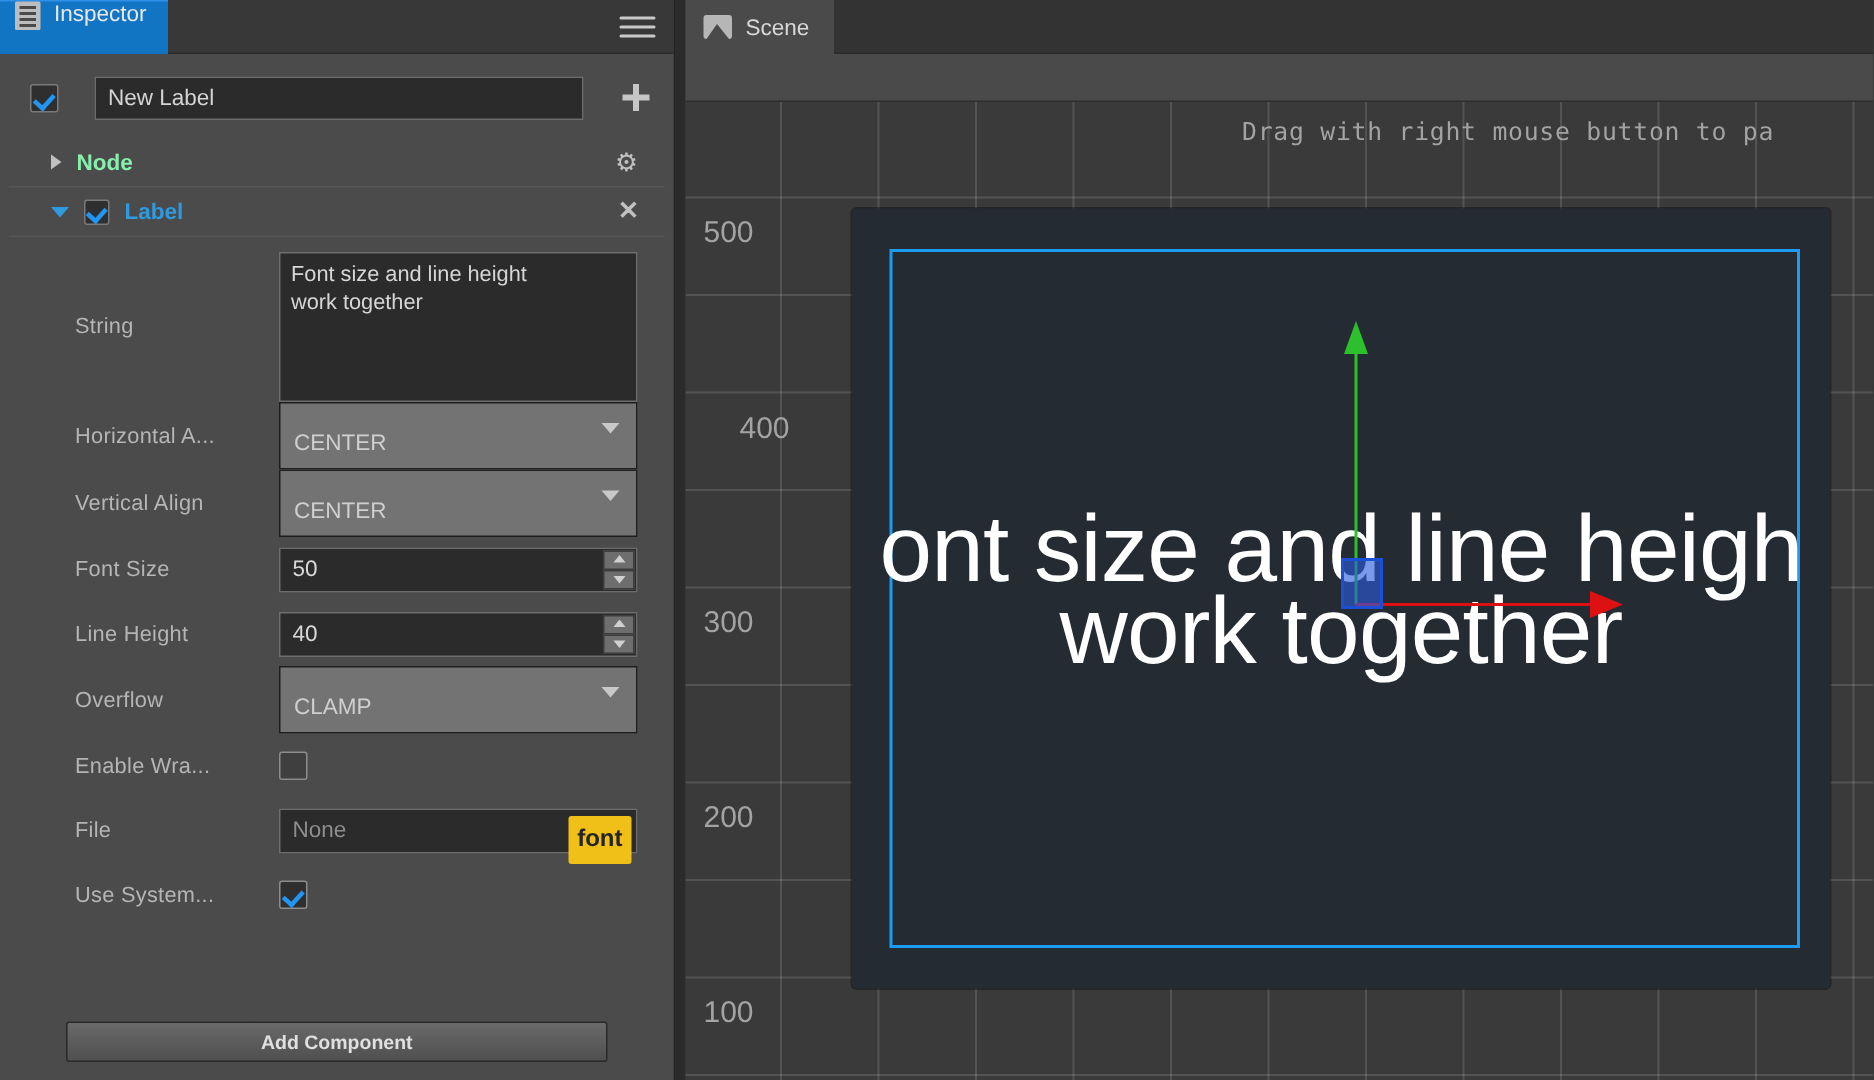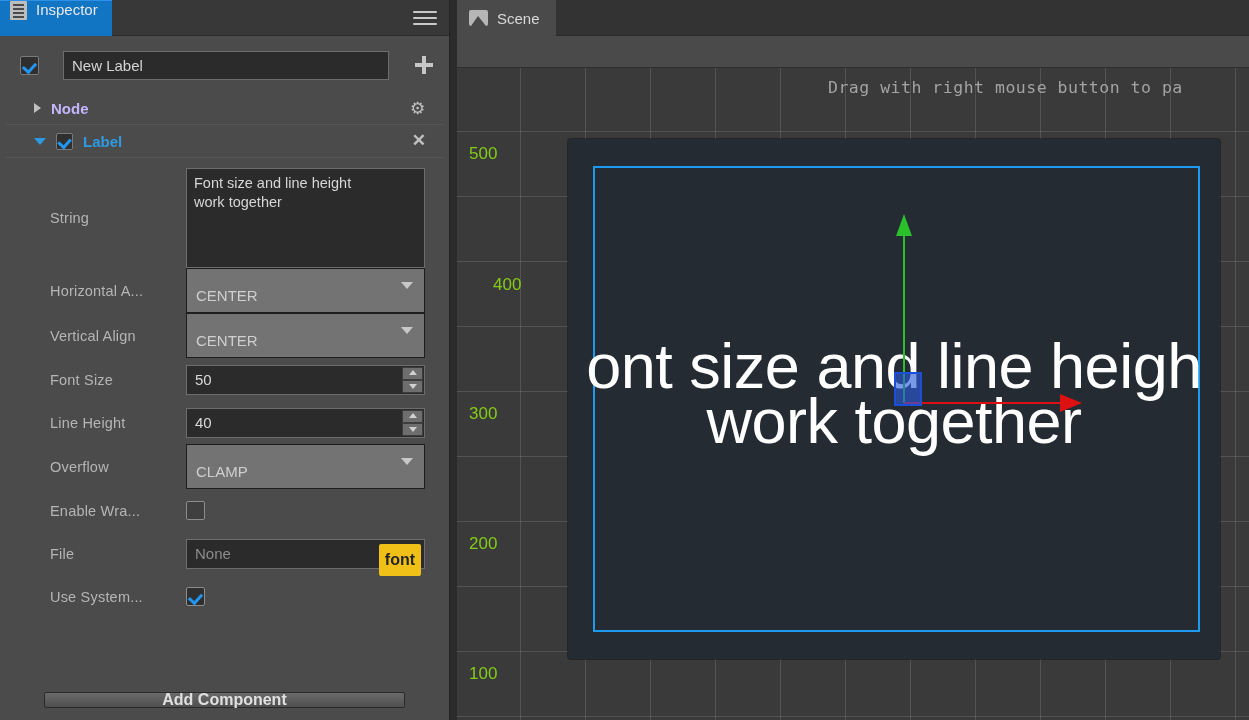--- a/index.html
+++ b/index.html
@@ -72,21 +72,21 @@
     margin:0 6px;
   }
   .arrow-r{
     width:0;height:0;border-left:7px solid #c0c0c0;
     border-top:5px solid transparent;border-bottom:5px solid transparent; flex:none;
   }
   .arrow-d{
     width:0;height:0;border-top:7px solid #2f9ae0;
     border-left:6px solid transparent;border-right:6px solid transparent; flex:none;
   }
-  .comp-title{ font-size:15px; font-weight:bold; color:#c4b5fd; }
+  .comp-title{ font-size:15px; font-weight:bold; color:#86efac; }
   .comp-title.accent{ color:#2f9ae0; }
   .gear{
     position:absolute; right:16px; top:8px; width:17px; height:17px;
     color:#c0c0c0; font-size:17px; line-height:17px;
   }
   .xmark{
     position:absolute; right:17px; top:7px; color:#c0c0c0;
     font-size:17px; font-weight:bold; line-height:18px;
   }
   .chk.sm{ width:17px; height:17px; }
@@ -137,24 +137,24 @@
     width:19px;height:19px;background:#3f3f3f;border:1px solid #8c8c8c;border-radius:2px;position:relative;
   }
   .chkbox-std.on{ background:#2f2f2f; }
   .chkbox-std.on:after{
     content:""; position:absolute; left:4px; top:3px; width:6px; height:10px;
     border:solid #2196f3; border-width:0 3px 3px 0; transform:rotate(42deg);
   }
 
   .addcomp-wrap{ position:absolute; left:0; right:0; bottom:12px; padding:0 44px; }
   .addcomp{
-    height:16px; width:100%;
+    height:27px; width:100%;
     background:linear-gradient(#6a6a6a,#4f4f4f);
     border:1px solid #2a2a2a; border-radius:2px;
-    color:#e0e0e0; font-size:16px; font-weight:bold;
+    color:#e0e0e0; font-size:13px; font-weight:bold;
     display:flex; align-items:center; justify-content:center;
   }
 
   
   #scene{
     position:absolute; left:457px; top:0; width:792px; height:720px; background:#3c3c3c;
   }
   .scene-tabbar{ position:relative; height:36px; background:#333333; border-bottom:1px solid #2a2a2a;}
   .scene-tab{
     position:absolute; left:0; top:0; height:36px; padding:0 16px 0 12px;
@@ -175,21 +175,21 @@
       linear-gradient(to right, rgba(255,255,255,.13) 1px, transparent 1px),
       linear-gradient(to bottom, rgba(255,255,255,.13) 1px, transparent 1px);
     background-size:65px 65px;
     background-position:-2px -2px;
   }
   .hint{
     position:absolute; left:371px; top:10px; color:#a3a3a3;
     font-family:"DejaVu Sans Mono", monospace; font-size:16.5px; letter-spacing:.5px; white-space:nowrap;
   }
   .tick{
-    position:absolute; left:12px; color:#84cc16; font-size:17px;
+    position:absolute; left:12px; color:#a3a3a3; font-size:20px;
   }
 
   .canvas{
     position:absolute; left:111px; top:71px; width:652px; height:520px;
     background:#252b33; border-radius:3px;
     box-shadow:0 0 0 1px rgba(0,0,0,.35);
   }
   .selbox{
     position:absolute; left:25px; top:27px; right:20px; bottom:27px;
     border:2px solid #1d9bf0;

